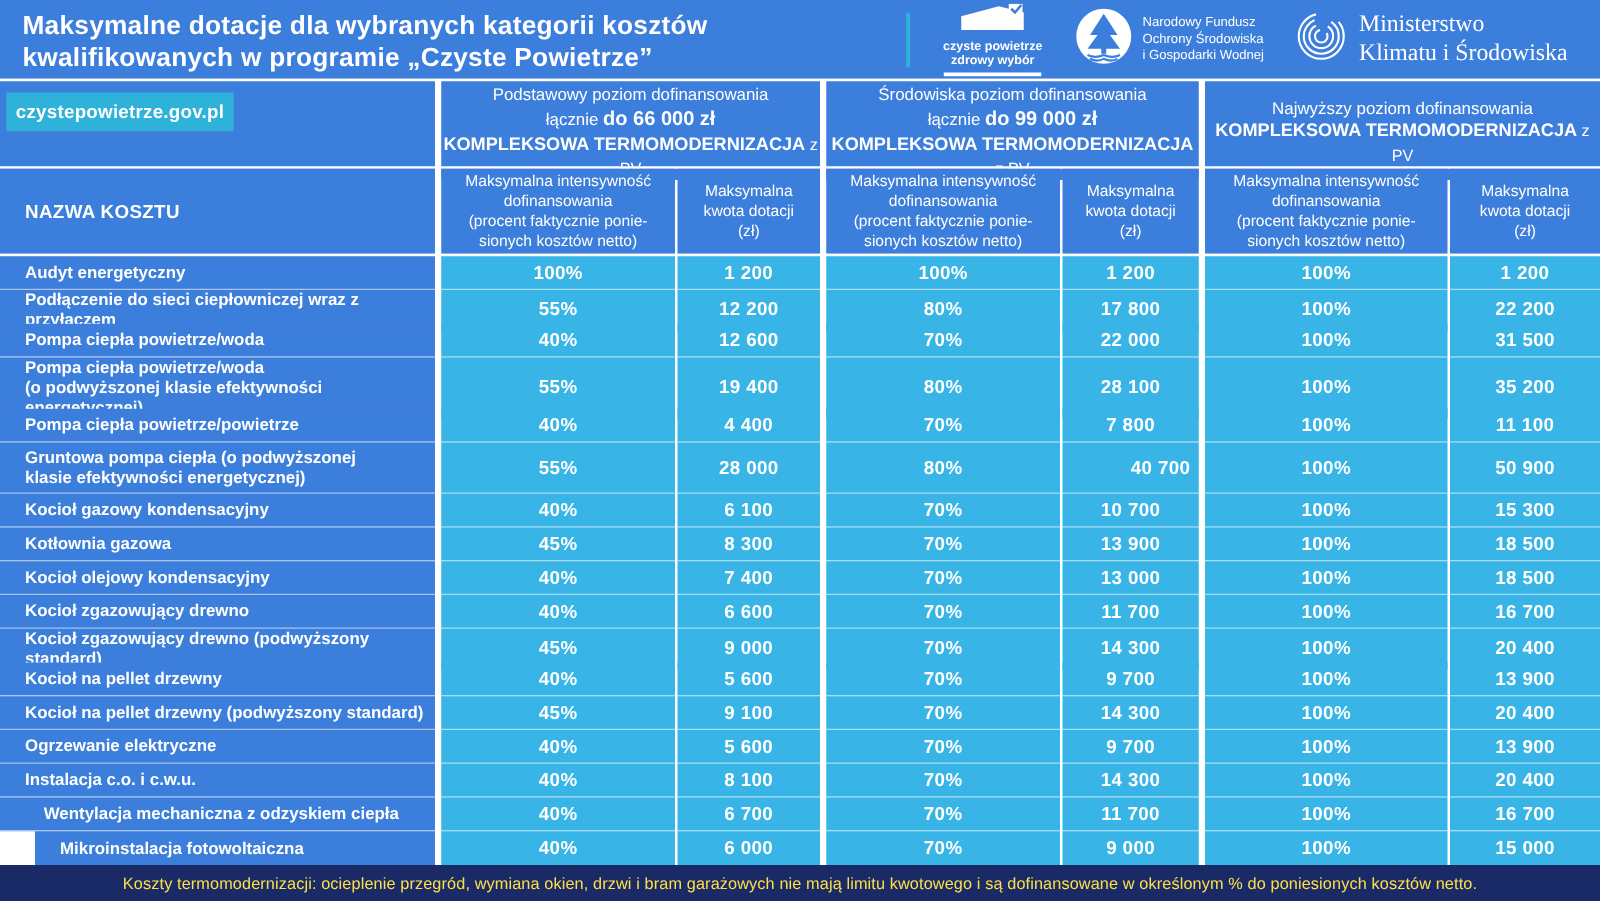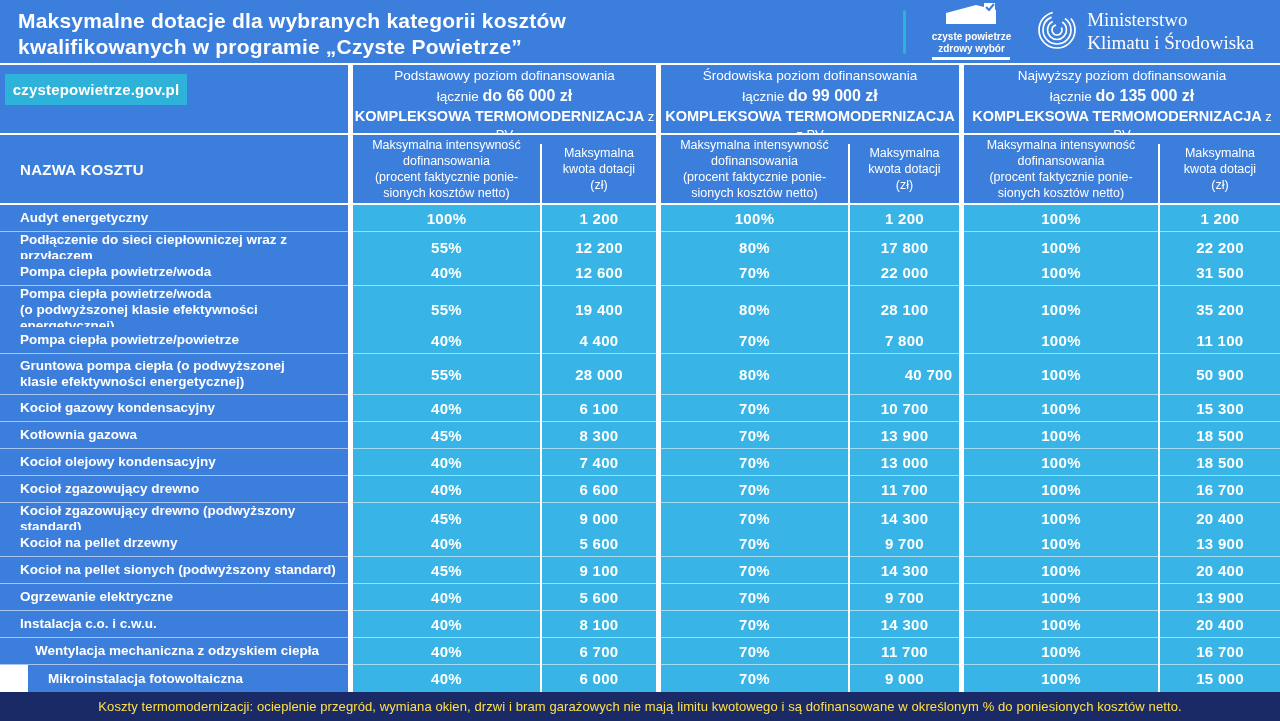--- a/index.html
+++ b/index.html
@@ -78,20 +78,34 @@
             <path d="M8 21 V10 L38 2 L58 7 V21 Z" fill="#fff"></path>
             <rect x="46" y="0" width="11" height="9" fill="#fff"></rect>
             <path d="M48 4 l3 3 l5 -6" stroke="#3c7edb" stroke-width="2" fill="none"></path>
           </svg>
         </span>
         <div class="txt">czyste powietrze
 zdrowy wybór</div>
         <div class="bar"></div>
       </div>
 
+      <div class="logo-nf">
+        <span>
+          <svg width="46" height="46" viewBox="0 0 46 46">
+            <circle cx="23" cy="23" r="22" fill="#fff"></circle>
+            <path d="M23 5 L34 22 H28 L36 33 H10 L18 22 H12 Z" fill="#3c7edb"></path>
+            <rect x="21" y="30" width="4" height="7" fill="#3c7edb"></rect>
+            <path d="M10 38 q6 3 13 0 q7 3 13 0" stroke="#3c7edb" stroke-width="1.6" fill="none"></path>
+            <path d="M12 41 q6 3 11 0 q6 3 11 0" stroke="#3c7edb" stroke-width="1.6" fill="none"></path>
+          </svg>
+        </span>
+        <div class="txt">Narodowy Fundusz
+Ochrony Środowiska
+i Gospodarki Wodnej</div>
+      </div>
 
       <div class="logo-min">
         <span>
           <svg width="40" height="42" viewBox="0 0 40 42">
             <g stroke="#fff" stroke-width="1.7" fill="none">
               <circle cx="20" cy="21" r="5" stroke-dasharray="22 6"></circle>
               <circle cx="20" cy="21" r="9.5" stroke-dasharray="40 10"></circle>
               <circle cx="20" cy="21" r="14" stroke-dasharray="60 14"></circle>
               <circle cx="20" cy="21" r="18" stroke-dasharray="80 20"></circle>
             </g>
@@ -115,21 +129,20 @@
         <div class="l2"><span>łącznie </span><b>do 66 000 zł</b></div>
         <div class="l3"><b>KOMPLEKSOWA TERMOMODERNIZACJA</b><span> z PV</span></div>
       </div>
       <div class="level lv2">
         <div class="l1">Środowiska poziom dofinansowania</div>
         <div class="l2"><span>łącznie </span><b>do 99 000 zł</b></div>
         <div class="l3"><b>KOMPLEKSOWA TERMOMODERNIZACJA</b><span> z PV</span></div>
       </div>
       <div class="level lv3">
         <div class="l1">Najwyższy poziom dofinansowania</div>
-        <div class="l2"><span>łącznie </span><b>do 135 000 zł</b></div>
         <div class="l3"><b>KOMPLEKSOWA TERMOMODERNIZACJA</b><span> z PV</span></div>
       </div>
     </div>
 
     <div class="hline"></div>
 
     <div class="grid thead">
       <div class="cell namehead c1">NAZWA KOSZTU</div>
       <div class="cell sub c3">Maksymalna intensywność
 dofinansowania
@@ -261,21 +274,21 @@
         <div class="grid trow">
           <div class="cell name" style="grid-column: 1;">Kocioł na pellet drzewny</div>
           <div class="cell val" style="grid-column: 3;">40%</div>
           <div class="cell val" style="grid-column: 5;">5 600</div>
           <div class="cell val" style="grid-column: 7;">70%</div>
           <div class="cell val" style="grid-column: 9;">9 700</div>
           <div class="cell val" style="grid-column: 11;">100%</div>
           <div class="cell val" style="grid-column: 13;">13 900</div>
         </div>
         <div class="grid trow">
-          <div class="cell name" style="grid-column: 1;">Kocioł na pellet sionych (podwyższony standard)</div>
+          <div class="cell name" style="grid-column: 1;">Kocioł na pellet drzewny (podwyższony standard)</div>
           <div class="cell val" style="grid-column: 3;">45%</div>
           <div class="cell val" style="grid-column: 5;">9 100</div>
           <div class="cell val" style="grid-column: 7;">70%</div>
           <div class="cell val" style="grid-column: 9;">14 300</div>
           <div class="cell val" style="grid-column: 11;">100%</div>
           <div class="cell val" style="grid-column: 13;">20 400</div>
         </div>
         <div class="grid trow">
           <div class="cell name" style="grid-column: 1;">Ogrzewanie elektryczne</div>
           <div class="cell val" style="grid-column: 3;">40%</div>

